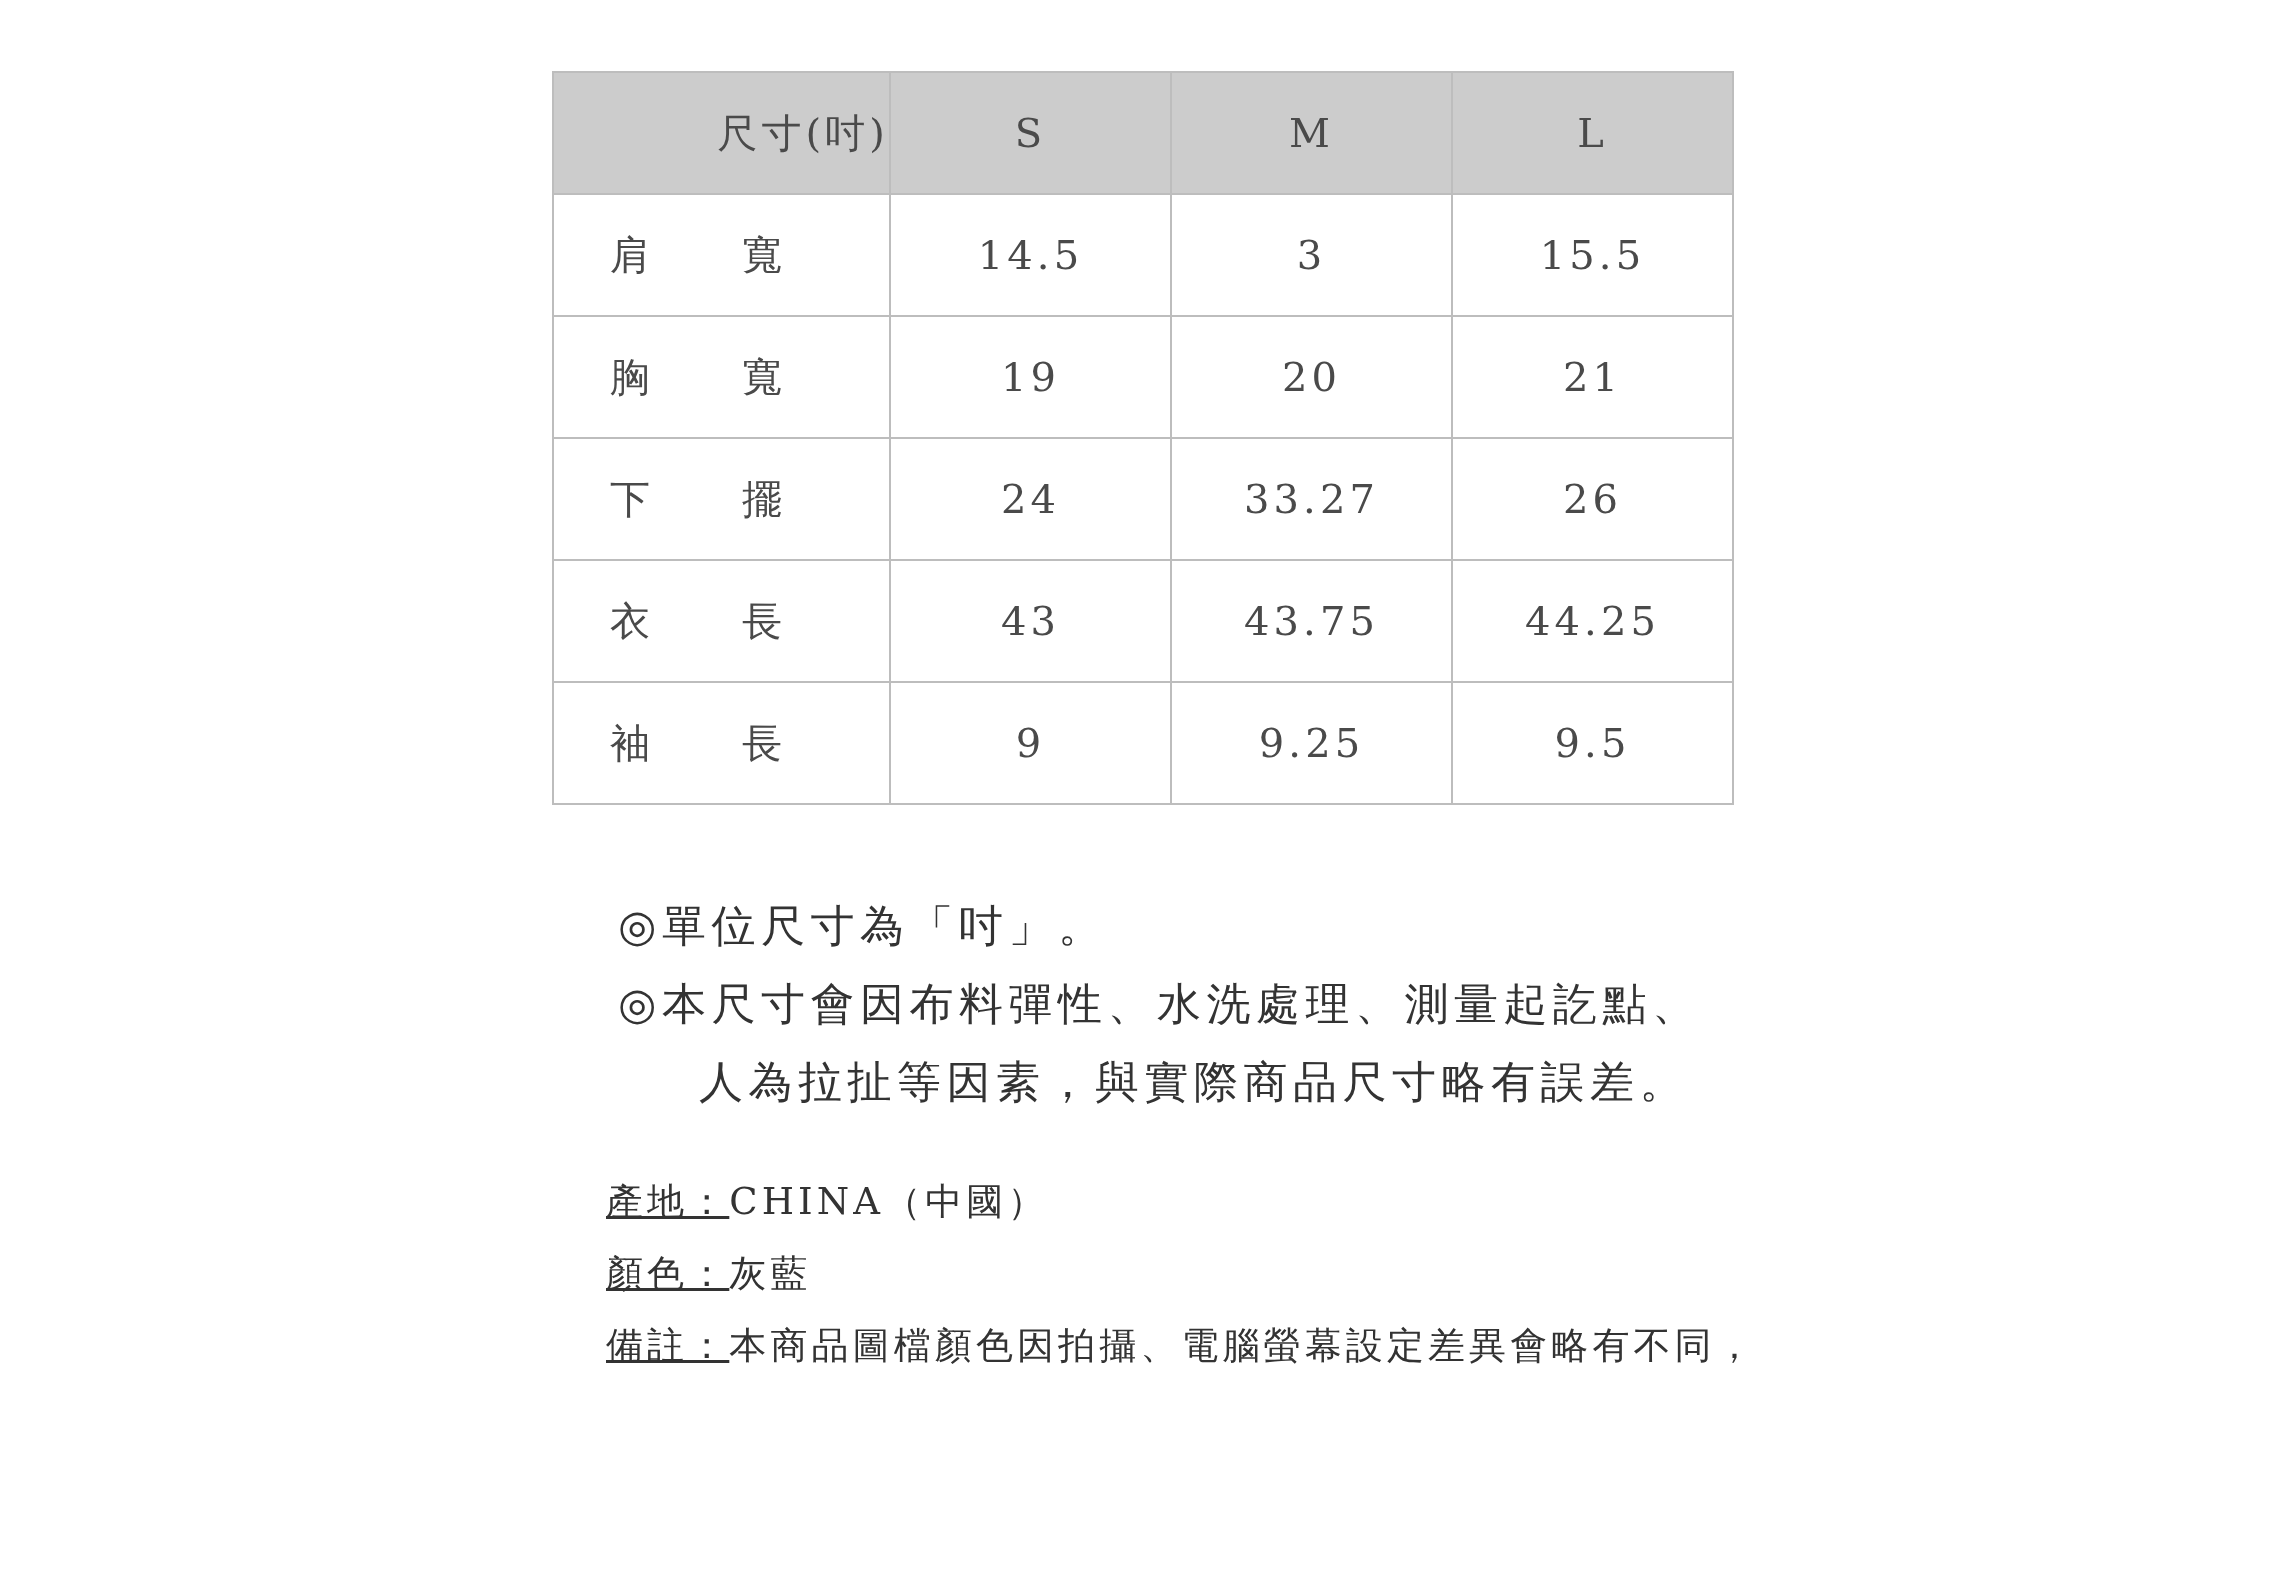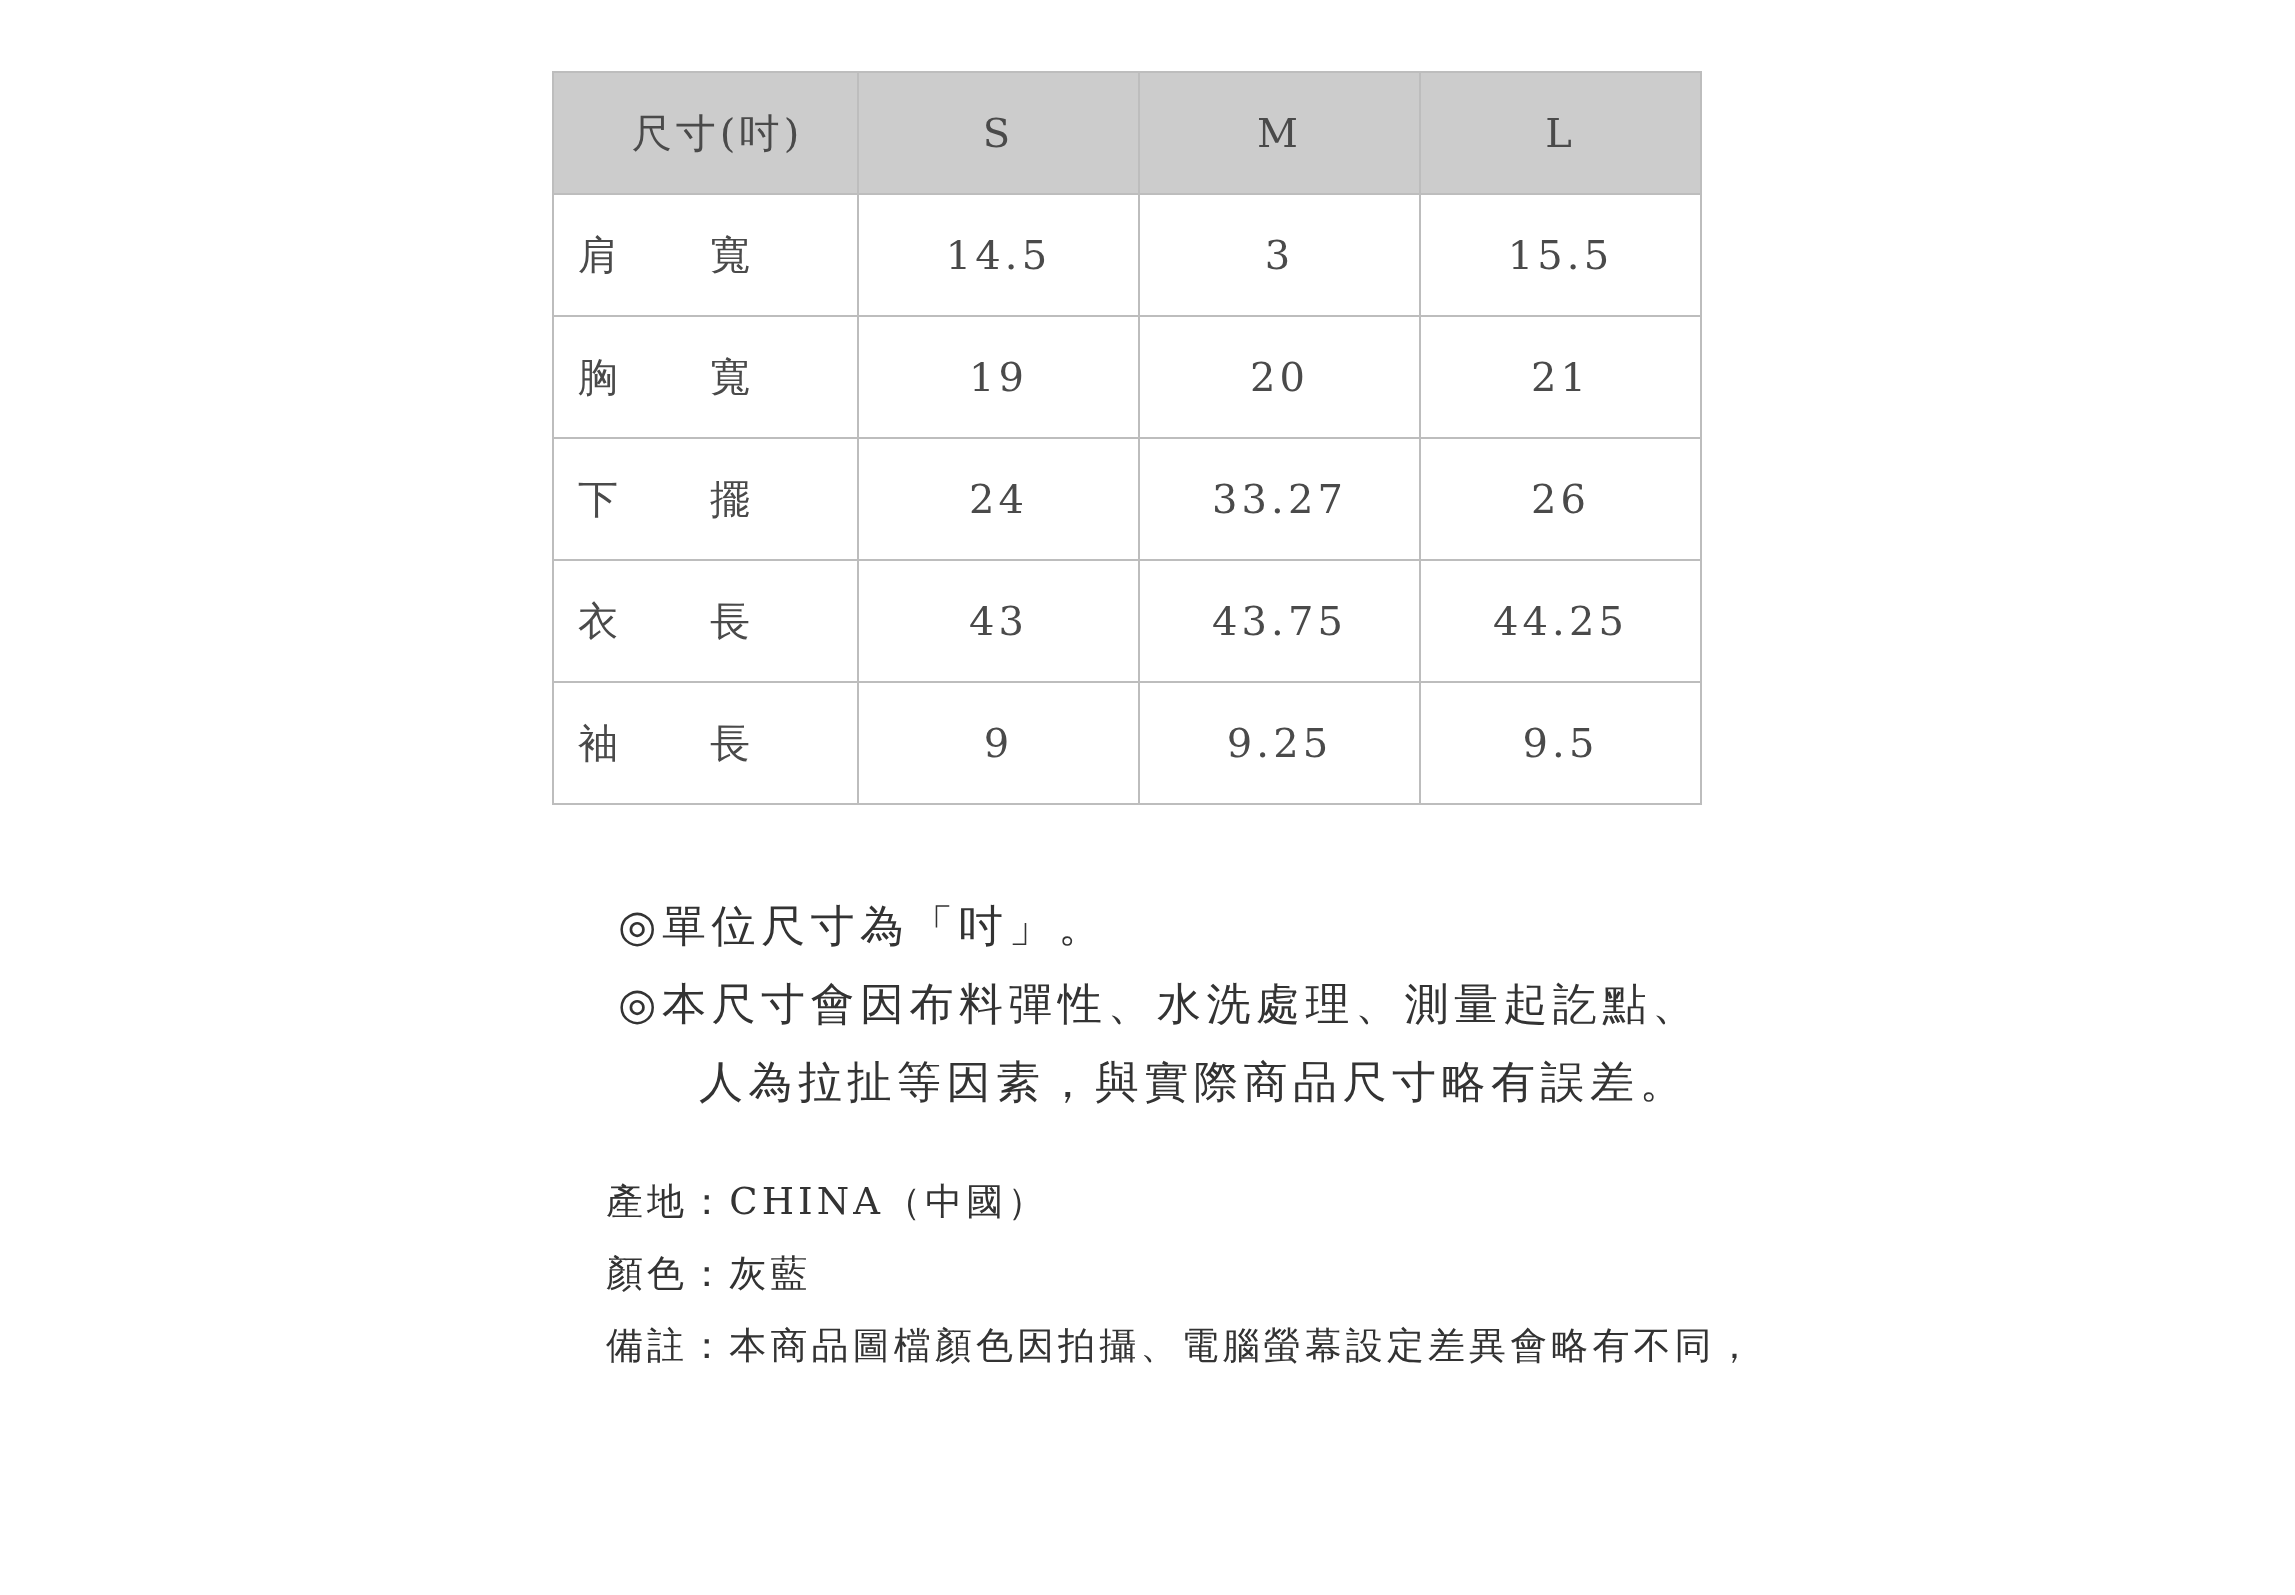--- a/index.html
+++ b/index.html
@@ -4,30 +4,30 @@
 <style>
   html, body { margin: 0; padding: 0; background: #ffffff; }
   body { width: 2295px; height: 1596px; position: relative; overflow: hidden;
          font-family: "DejaVu Serif", "Liberation Serif", serif; color: #444444; }
   .size-table { position: absolute; left: 552px; top: 71px; border-collapse: collapse;
                 table-layout: fixed; }
   .size-table td { width: 279px; height: 120px; border: 2.1px solid #bdbdbd;
                    text-align: center; vertical-align: middle; font-size: 40px;
                    letter-spacing: 4.1px; color: #4a4a4a; padding: 0; }
   .size-table tr.header td { background: #cccccc; }
-  .size-table td.label { text-align: center; padding-left: 24px; }
+  .size-table td.label { text-align: right; padding-left: 56px; }
   .label-split { display: flex; justify-content: space-between; width: 176px; }
   .notes { position: absolute; left: 618px; top: 895px; font-size: 44px; color: #333333;
            letter-spacing: 5.5px; }
   .notes .line { height: 78px; line-height: 62px; white-space: nowrap; }
   .notes .indent { padding-left: 81px; }
   .info { position: absolute; left: 606px; top: 1171px; font-size: 37px; color: #333333;
           letter-spacing: 4.1px; }
   .info .line { height: 72px; line-height: 62px; white-space: nowrap; }
-  .info .key { display: inline-block; }
+  .info .key { display: inline-block; text-decoration: underline; }
   .info .cont { padding-left: 131px; }
 </style>
 </head>
 <body>
 
 <table class="size-table">
   <tbody>
       <tr class="header">
     <td class="label">尺寸(吋)</td>
     <td>S</td>

